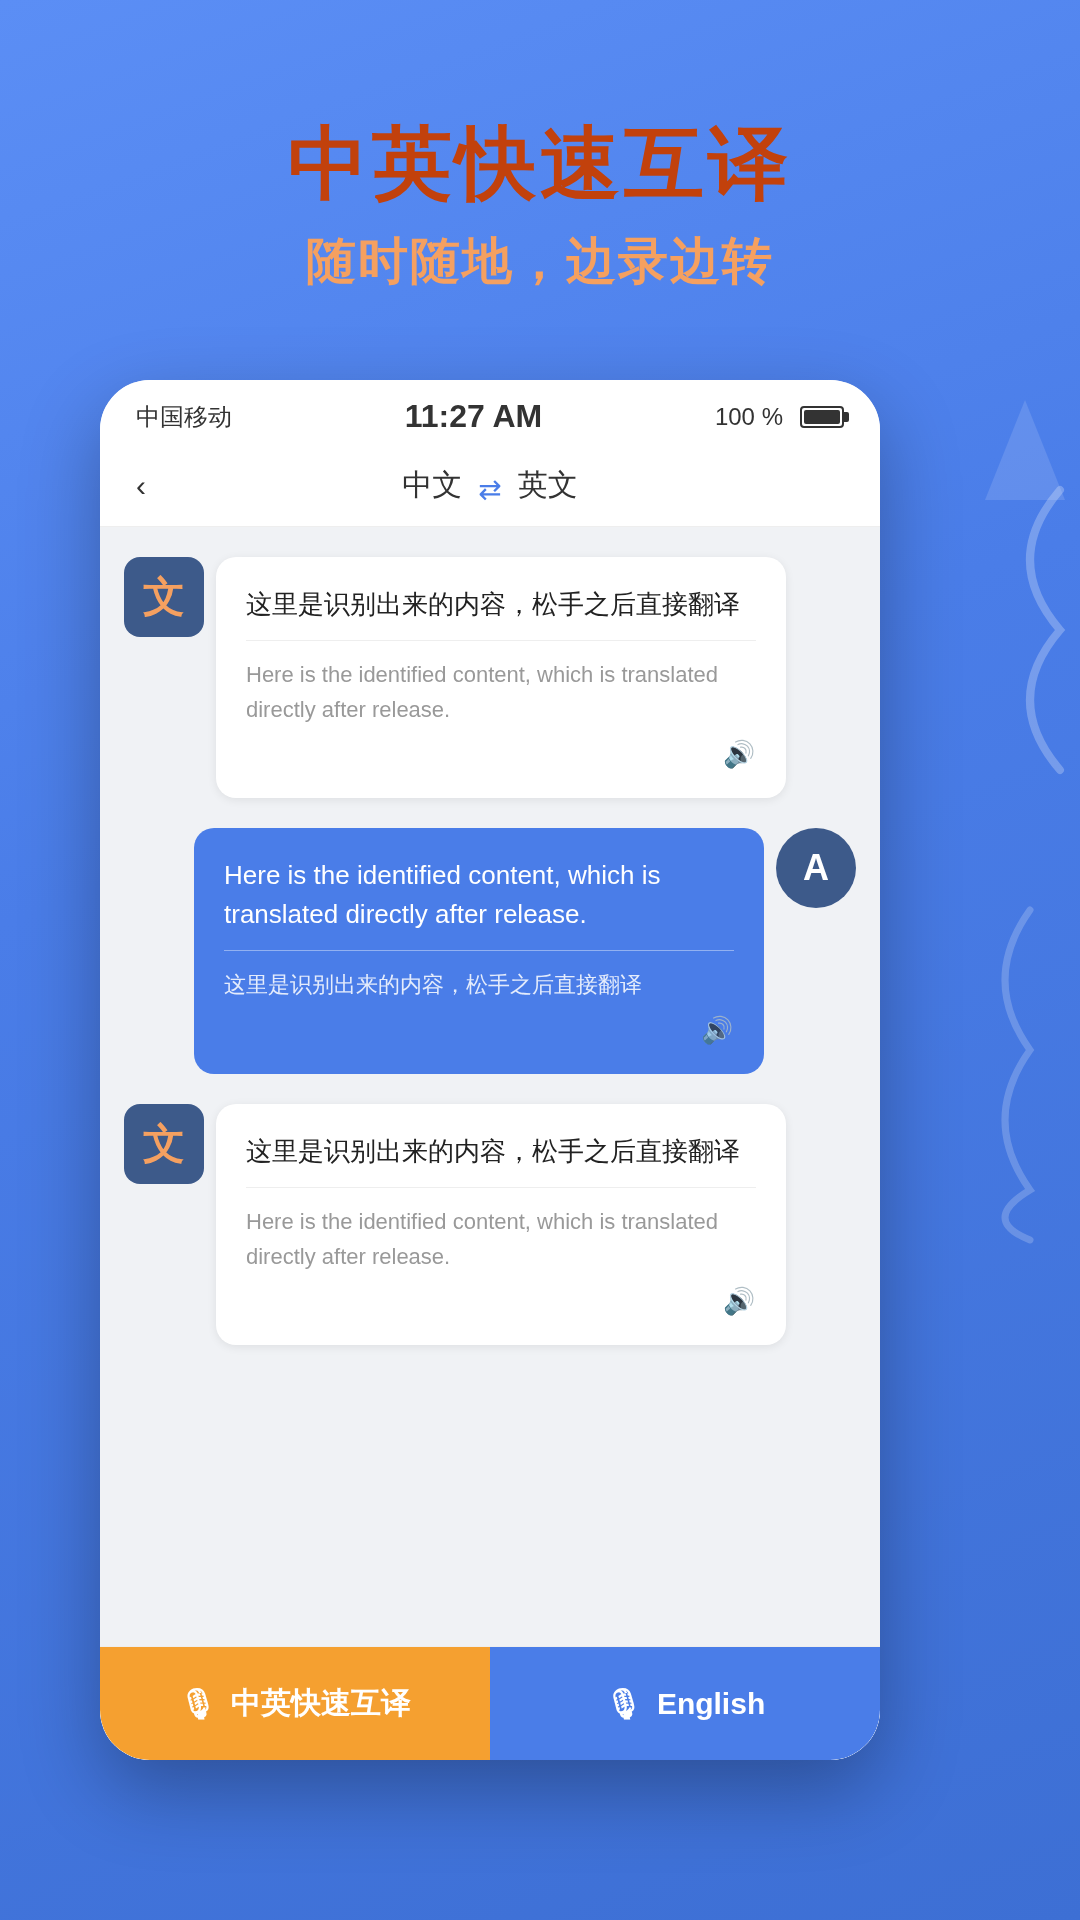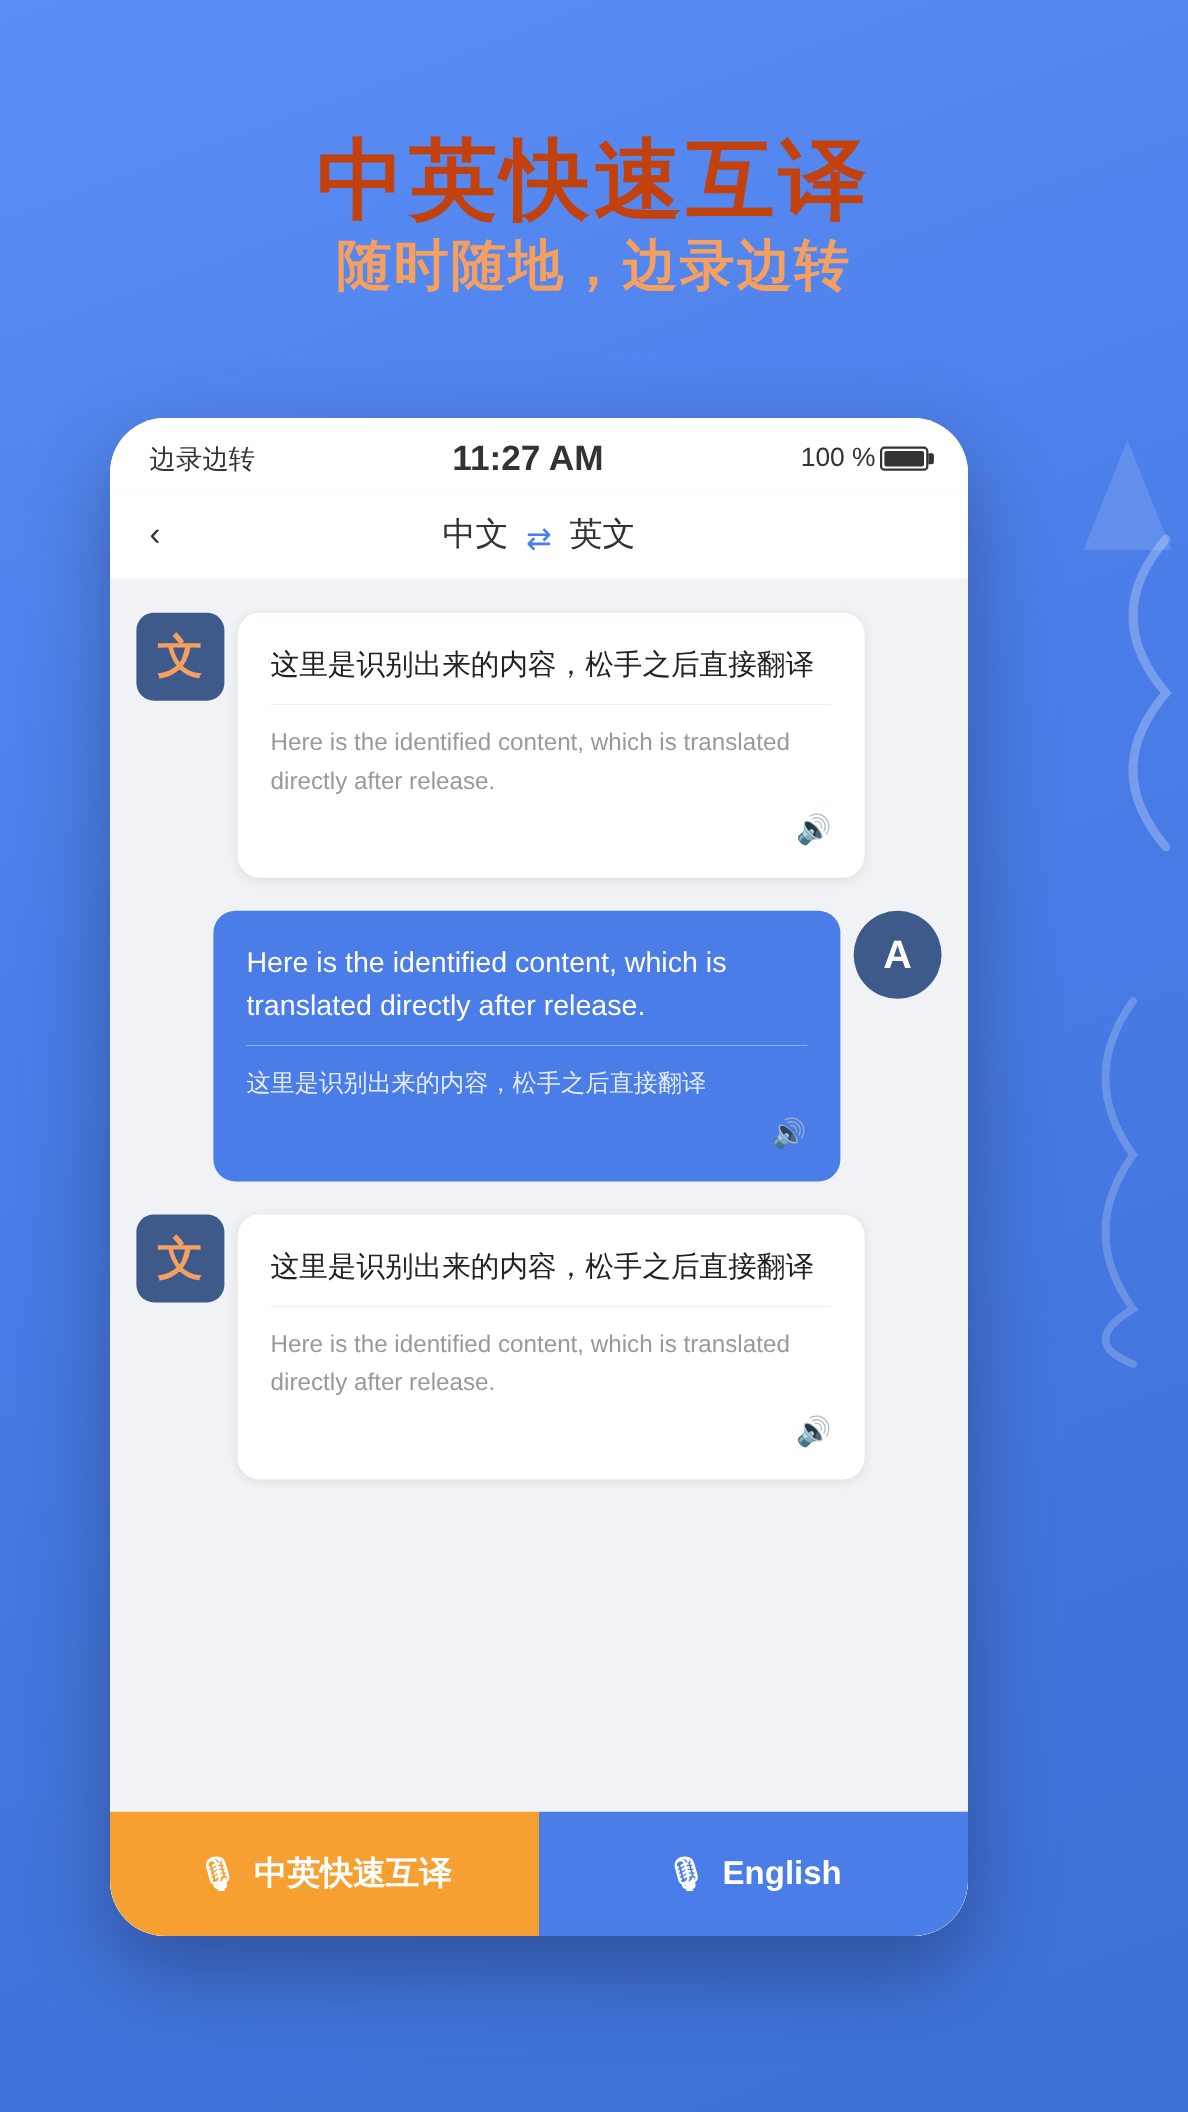--- a/index.html
+++ b/index.html
@@ -26,20 +26,21 @@
       font-weight: 700;
       color: #c2410c;
       letter-spacing: 4px;
       line-height: 1.1;
     }
 
     .header-subtitle {
       font-size: 50px;
       font-weight: 600;
       color: #f5a060;
+      margin-top: 20px;
       letter-spacing: 2px;
     }
 
     
     .phone-container {
       position: absolute;
       top: 380px;
       left: 100px;
       width: 780px;
       height: 1380px;
@@ -55,21 +56,21 @@
       justify-content: space-between;
       align-items: center;
       padding: 18px 36px 10px;
       background: #ffffff;
       font-size: 24px;
       color: #333;
     }
 
     .status-carrier { font-weight: 500; }
     .status-time { font-weight: 600; font-size: 32px; }
-    .status-right { display: flex; align-items: center; gap: 0; font-weight: 500; text-align: right; }
+    .status-right { display: flex; align-items: center; gap: 13px; font-weight: 500; text-align: right; }
 
     .battery-icon {
       display: inline-block;
       width: 44px;
       height: 22px;
       border: 2px solid #333;
       border-radius: 4px;
       position: relative;
       margin-left: 4px;
     }
@@ -322,21 +323,21 @@
 
 <div class="header">
   <div class="header-title">中英快速互译</div>
   <div class="header-subtitle">随时随地，边录边转</div>
 </div>
 
 <div class="phone-container">
   <div class="phone-inner">
 
     <div class="status-bar">
-      <span class="status-carrier">边录边转</span>
+      <span class="status-carrier">中国移动</span>
       <span class="status-time">11:27 AM</span>
       <div class="status-right">
         <span>100 %</span>
         <div class="battery-icon">
           <div class="battery-fill"></div>
         </div>
       </div>
     </div>
 
     <div class="nav-bar">

